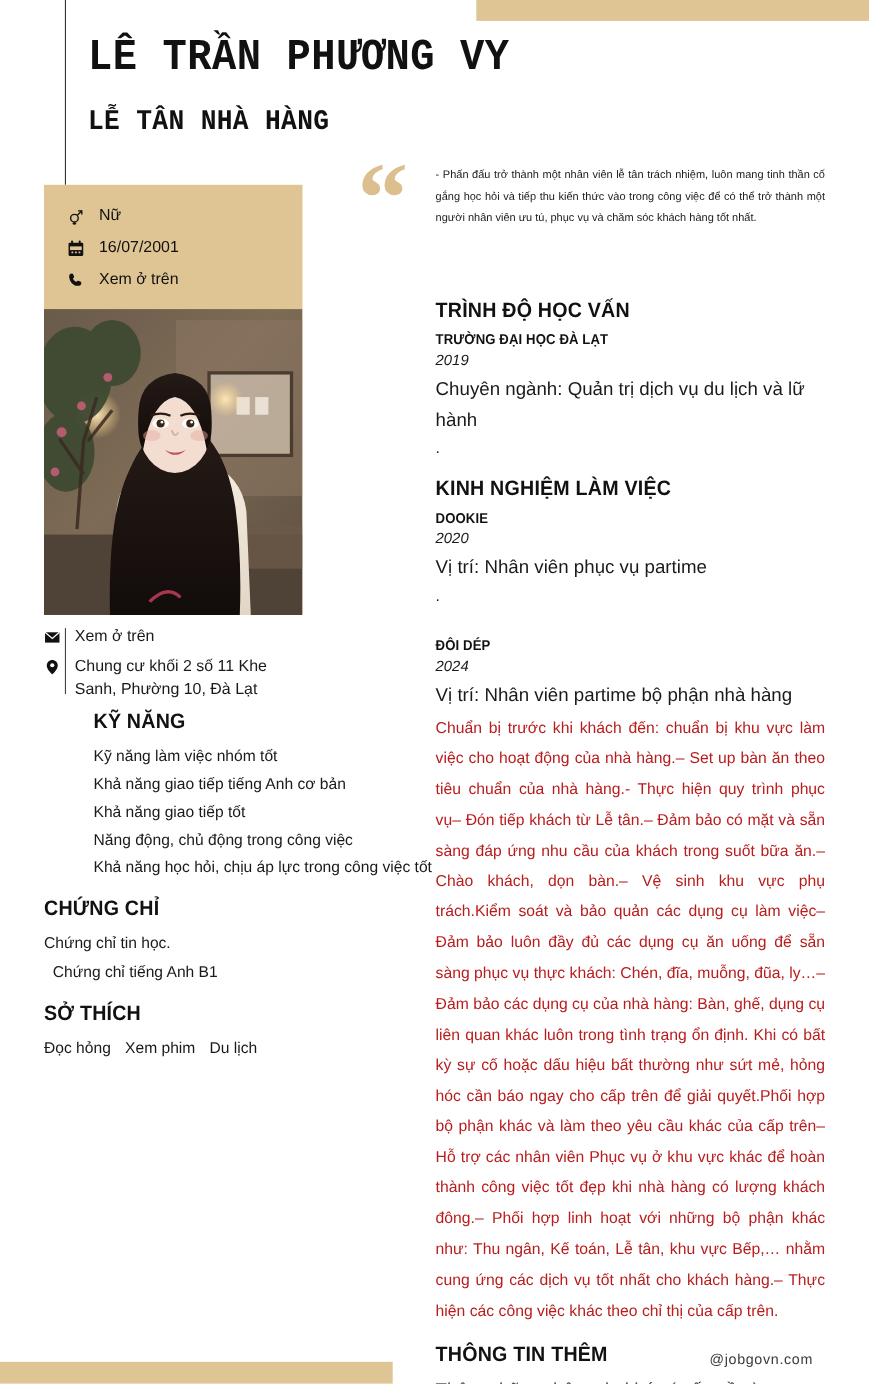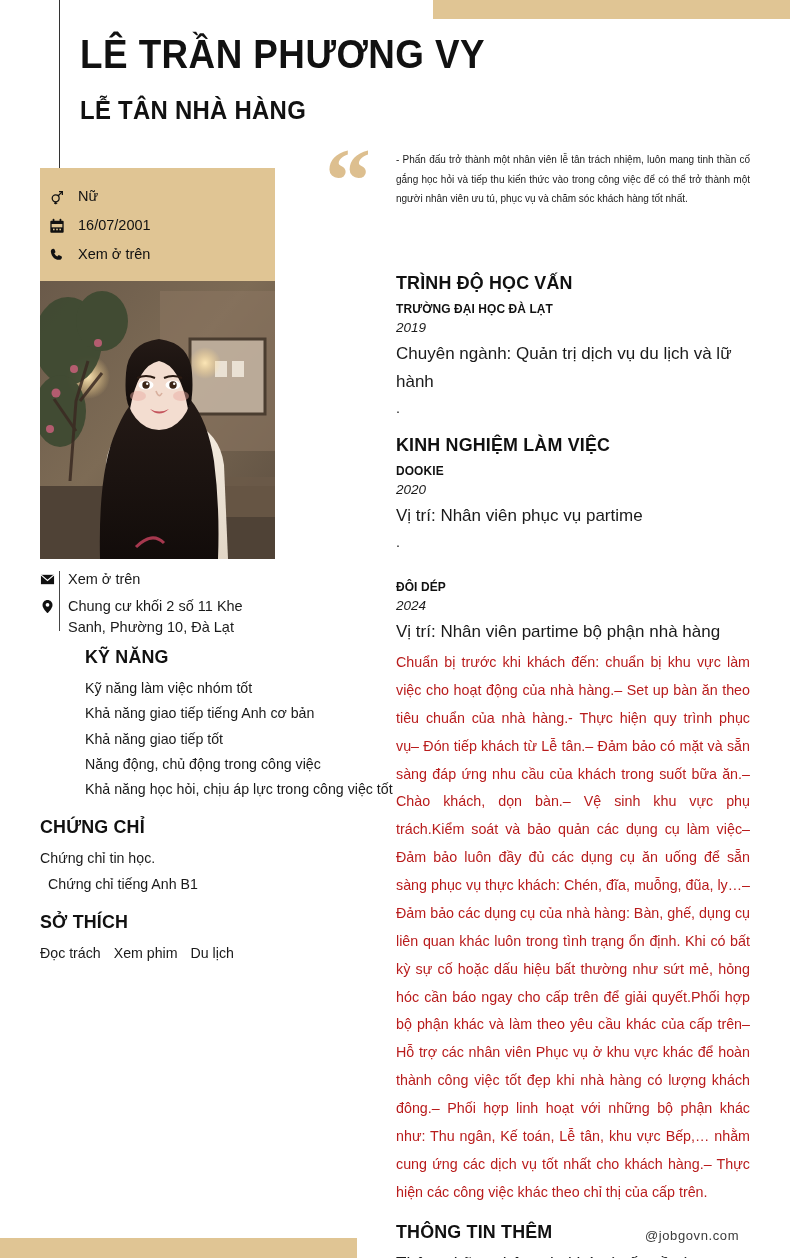--- a/index.html
+++ b/index.html
@@ -36,20 +36,21 @@
   .vline {
     position: absolute;
     left: 59px; top: 0;
     width: 1px; height: 168px;
     background: #333333;
   }
   .header {
     position: absolute;
     left: 80px; top: 33px;
     width: 600px;
+    font-family: Liberation Mono, monospace;
   }
   .name {
     font-size: 40px;
     font-weight: 700;
     letter-spacing: 0.5px;
     line-height: 1.05;
     color: #111111;
     transform: scaleX(0.92);
     transform-origin: left center;
     white-space: nowrap;
@@ -66,21 +67,21 @@
   }
 
   
   .left {
     position: absolute;
     left: 40px; top: 168px;
     width: 235px;
   }
   .infobox {
     background: #e0c594;
-    padding: 14px 0 12px 0;
+    padding: 14px 0 12px 12px;
     width: 235px;
   }
   .inforow {
     display: flex;
     align-items: center;
     gap: 10px;
     padding: 0 0 0 6px;
     height: 29px;
   }
   .inforow .ic {
@@ -398,21 +399,21 @@
 
     <div class="lsec">
       <div class="lhead">CHỨNG CHỈ</div>
       <div class="litem">Chứng chỉ tin học.</div>
       <div class="litem indent">Chứng chỉ tiếng Anh B1</div>
     </div>
 
     <div class="lsec">
       <div class="lhead">SỞ THÍCH</div>
       <div class="hobbies">
-        <span>Đọc trách</span>
+        <span>Đọc hỏng</span>
         <span>Xem phim</span>
         <span>Du lịch</span>
       </div>
     </div>
   </div>
 
   <div class="right">
 
     <div class="quote-wrap">
       <span class="qmark">“</span>

